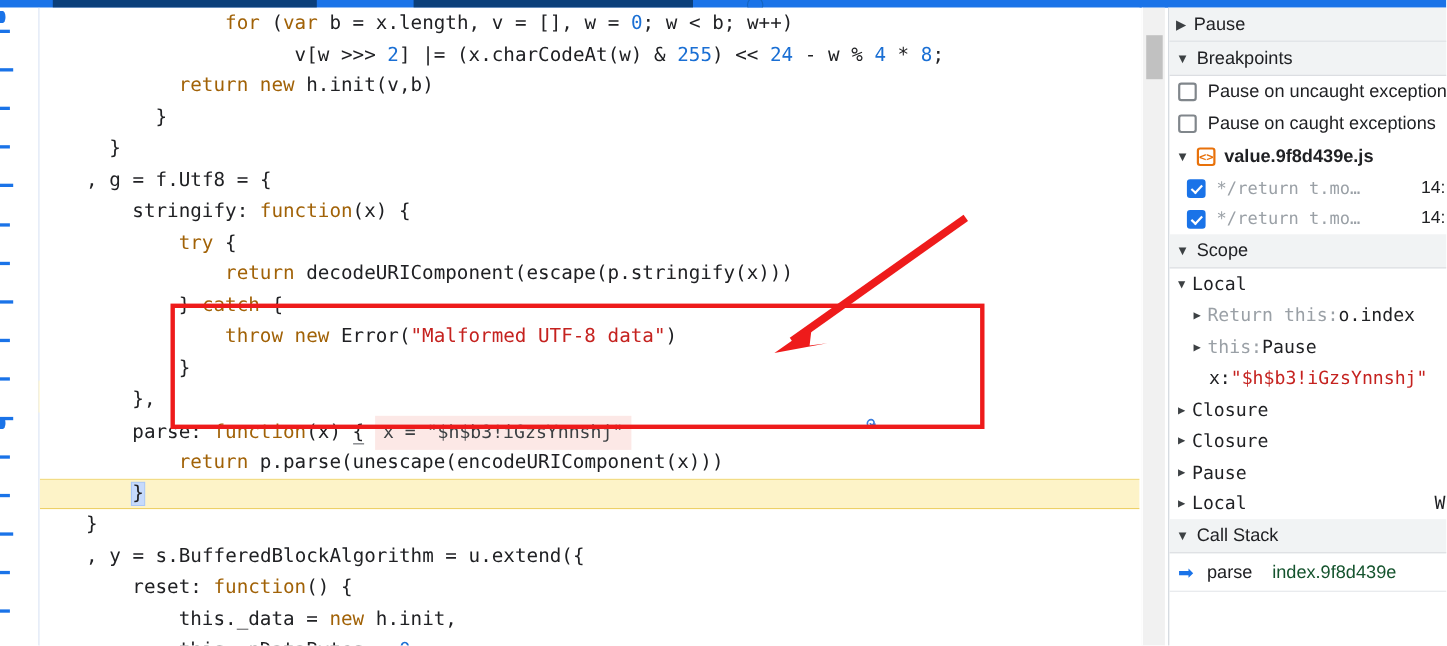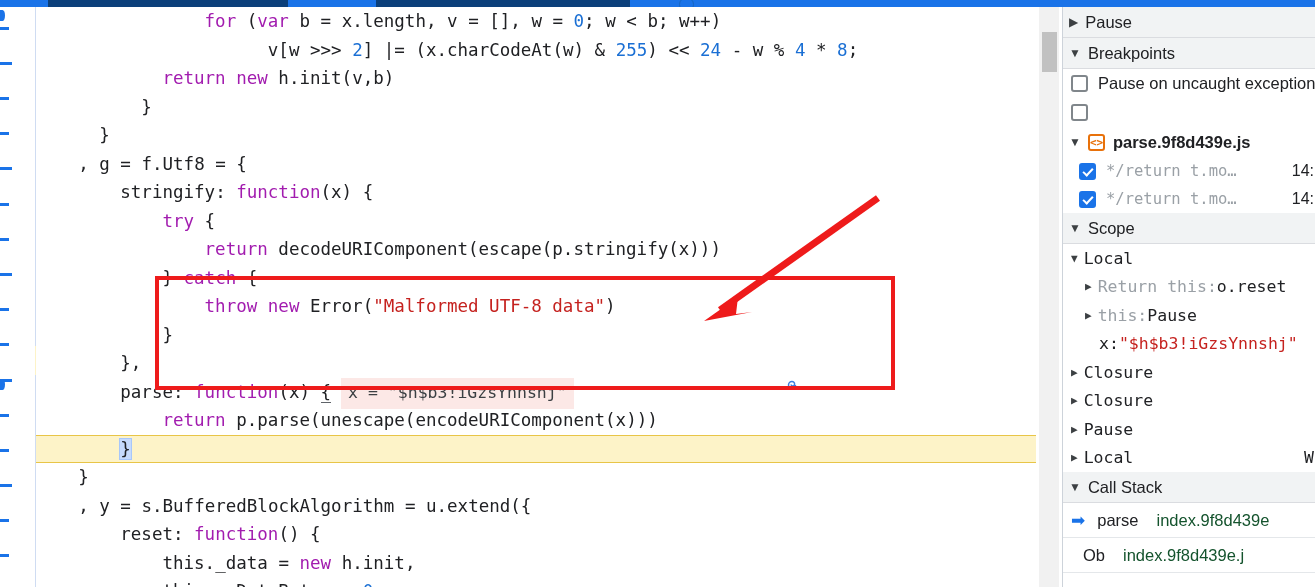--- a/index.html
+++ b/index.html
@@ -73,21 +73,21 @@
     position: relative;
     height: 28.5px;
     padding-left: 0;
   }
   .line.hl {
     background: #fdf3c8;
     box-shadow: inset 0 1px 0 #e8c547, inset 0 -1px 0 #e8c547;
   }
 
   
-  .kw   { color: #a21caf; text-align: right; }
+  .kw   { color: #a16207; text-align: right; }
   .num  { color: #1a6fd4; }
   .str  { color: #c5221f; }
   .pln  { color: #202124; }
   .op   { color: #202124; }
   .bmatch {
     background: #c6dafc;
     outline: 1px solid #a8c7fa;
   }
   .uline { border-bottom: 1px solid #5f6368; }
 
@@ -323,26 +323,27 @@
       <span class="tri">▼</span>
       <span>Breakpoints</span>
     </div>
 
     <div class="row">
       <span class="cb"></span>
       <span>Pause on uncaught exceptions</span>
     </div>
     <div class="row">
       <span class="cb"></span>
+      <span>Pause on caught exceptions</span>
     </div>
 
     <div class="file-row sep-top">
       <span class="tri" style="margin-right:7px;font-size:12px;color:#3c4043;font-weight:normal;">▼</span>
       <span class="js-icon">&lt;&gt;</span>
-      <span>parse.9f8d439e.js</span>
+      <span>value.9f8d439e.js</span>
     </div>
 
     <div class="bp-row">
       <span class="cb checked"></span>
       <span class="snippet">*/return t.mo…</span>
       <span class="lineno">14:</span>
     </div>
     <div class="bp-row">
       <span class="cb checked"></span>
       <span class="snippet">*/return t.mo…</span>
@@ -355,21 +356,21 @@
     </div>
 
     <div class="scope-row" style="padding-left:8px;">
       <span class="tri">▼</span>
       <span>Local</span>
     </div>
 
     <div class="scope-row" style="padding-left:22px;">
       <span class="tri">▶</span>
       <span class="dim">Return this:</span>
-      <span> o.reset</span>
+      <span> o.index</span>
     </div>
     <div class="scope-row" style="padding-left:22px;">
       <span class="tri">▶</span>
       <span class="dim">this:</span>
       <span> Pause</span>
     </div>
     <div class="scope-row" style="padding-left:36px;">
       <span>x:</span>
       <span class="val-str"> "$h$b3!iGzsYnnshj"</span>
     </div>
@@ -395,20 +396,15 @@
     <div class="sec-head">
       <span class="tri">▼</span>
       <span>Call Stack</span>
     </div>
 
     <div class="cs-row">
       <span class="pin">➡</span>
       <span>parse</span>
       <span class="src">index.9f8d439e</span>
     </div>
-    <div class="cs-row">
-      <span class="pin"></span>
-      <span>Ob</span>
-      <span class="src">index.9f8d439e.j</span>
-    </div>
 
   </div>
 </div>
 
 </body></html>

